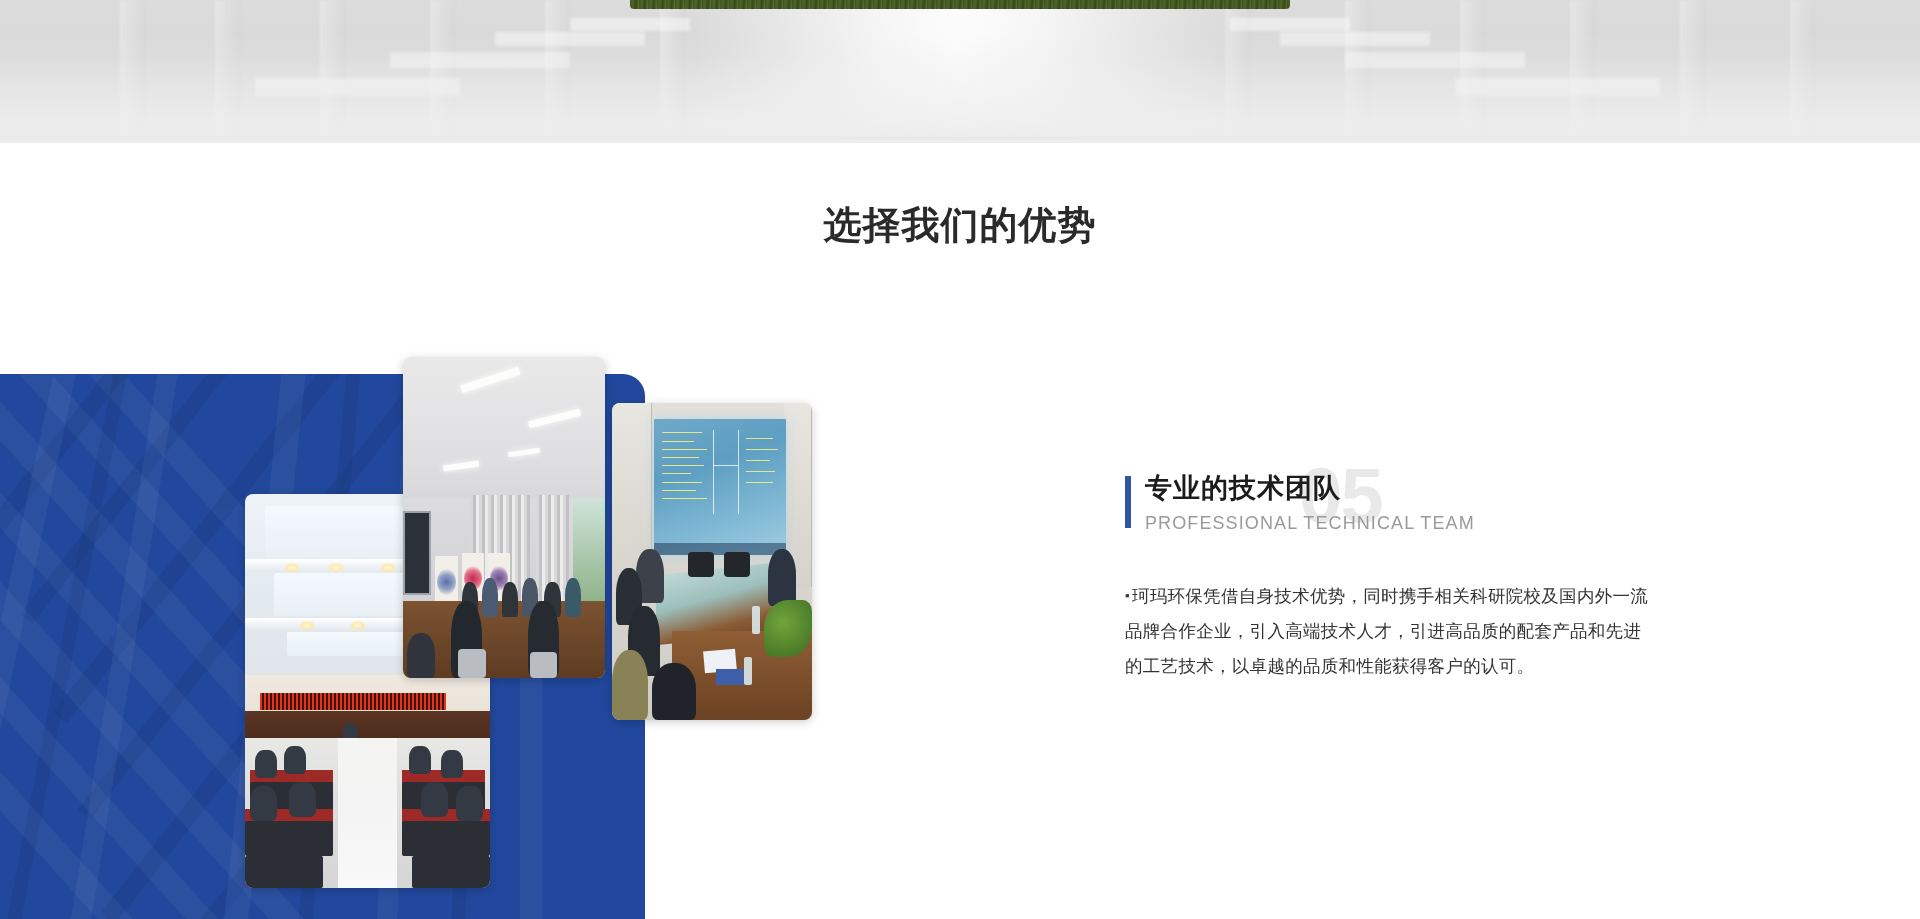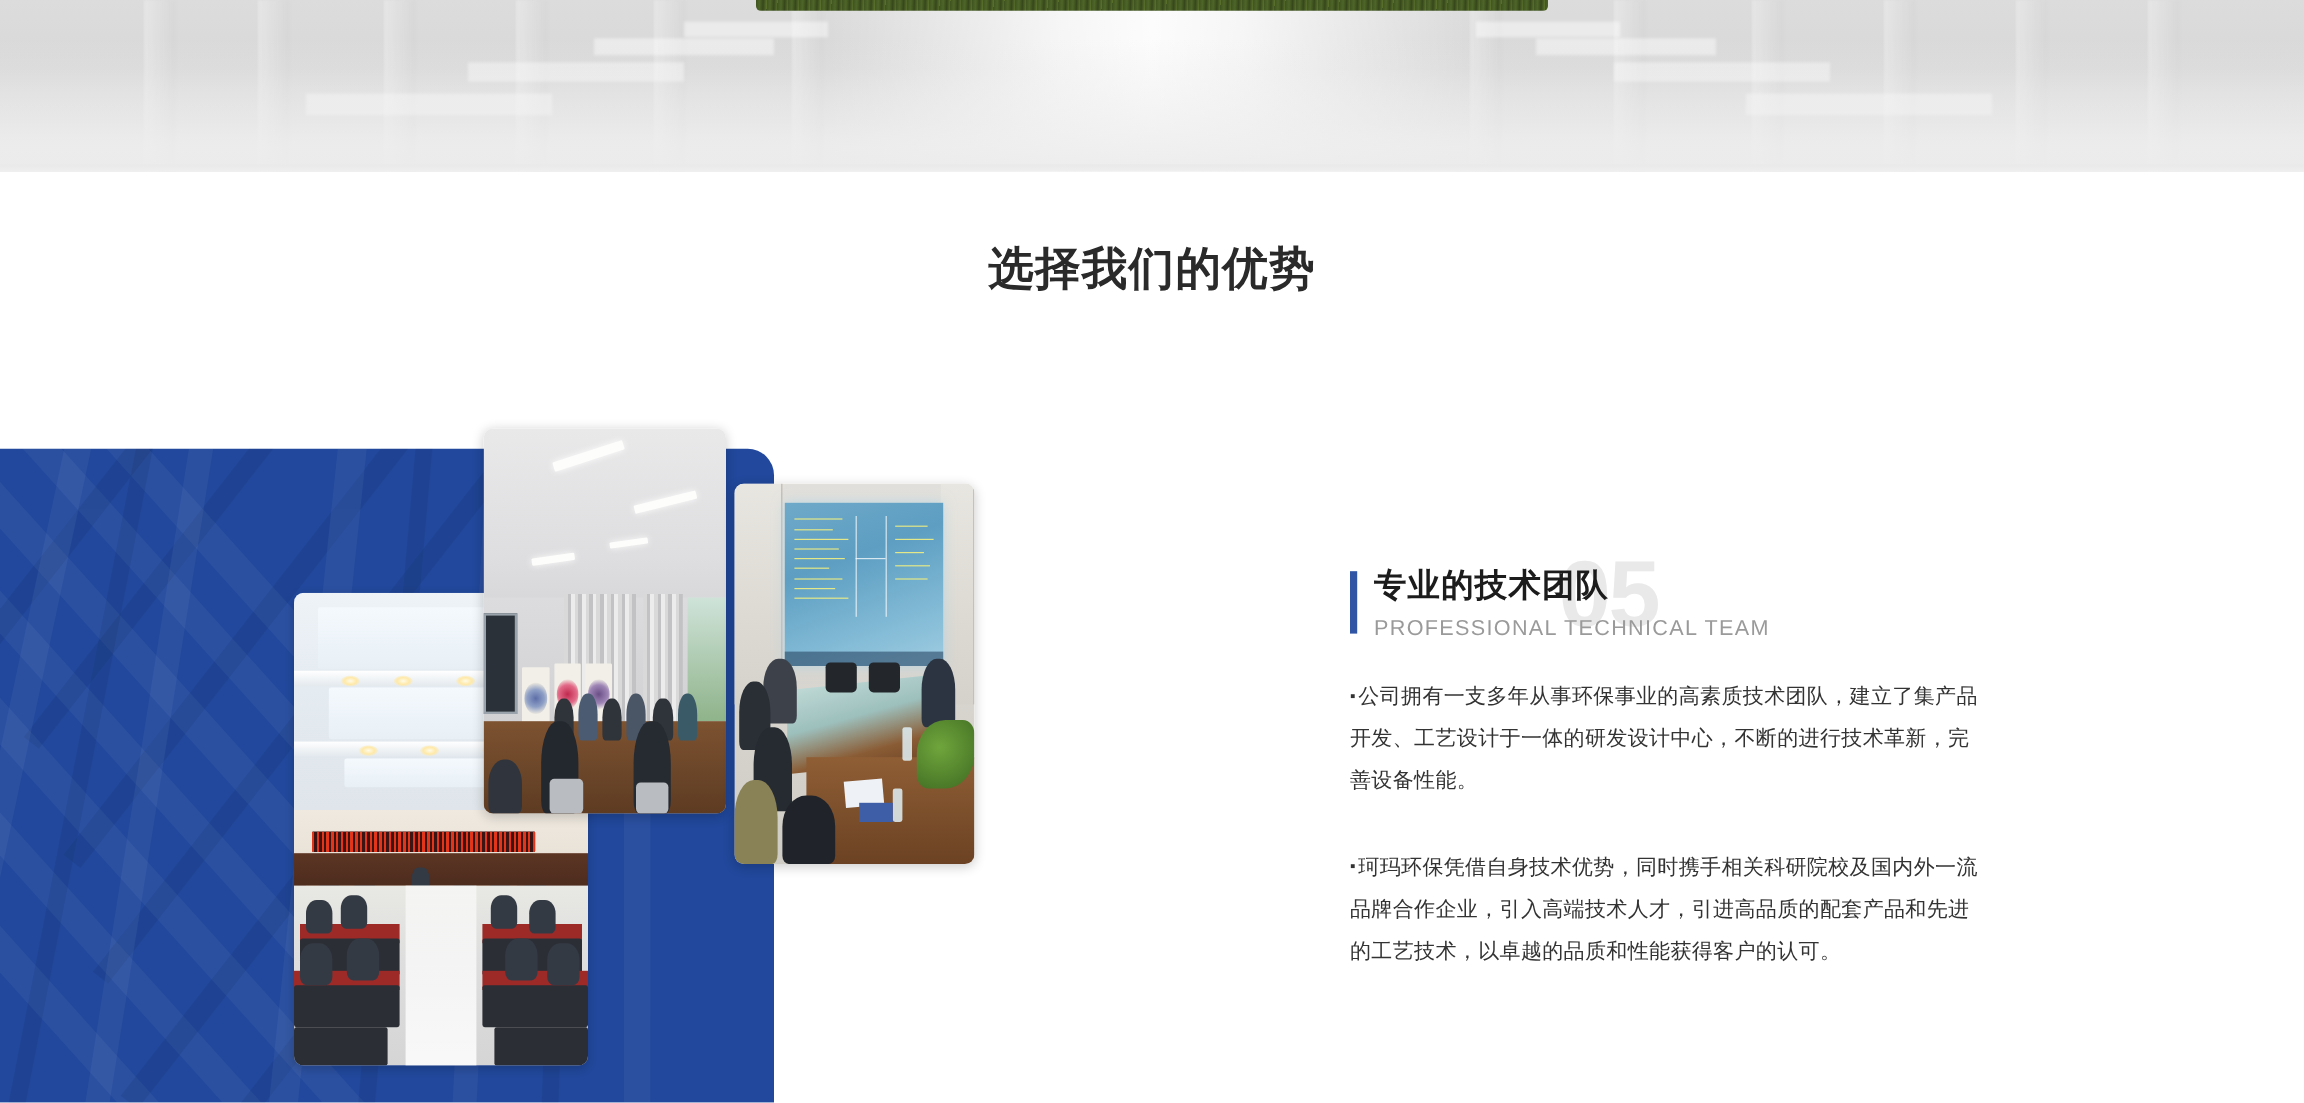--- a/index.html
+++ b/index.html
@@ -390,22 +390,19 @@
   </div>
 
   <div class="content">
     <div class="head-row">
       <div class="accent-bar"></div>
       <div class="watermark">05</div>
       <div class="head-title">专业的技术团队</div>
       <div class="head-sub">PROFESSIONAL TECHNICAL TEAM</div>
     </div>
 
-    <div class="para">
-      <span class="bullet">▪</span><span>公司拥有一支多年从事环保事业的高素质技术团队，建立了集产品开发、工艺设计于一体的研发设计中心，不断的进行技术革新，完善设备性能。</span>
-    </div>
 
     <div class="para second">
       <span class="bullet">▪</span><span>珂玛环保凭借自身技术优势，同时携手相关科研院校及国内外一流品牌合作企业，引入高端技术人才，引进高品质的配套产品和先进的工艺技术，以卓越的品质和性能获得客户的认可。</span>
     </div>
   </div>
 
 </div>
 
 </body></html>

